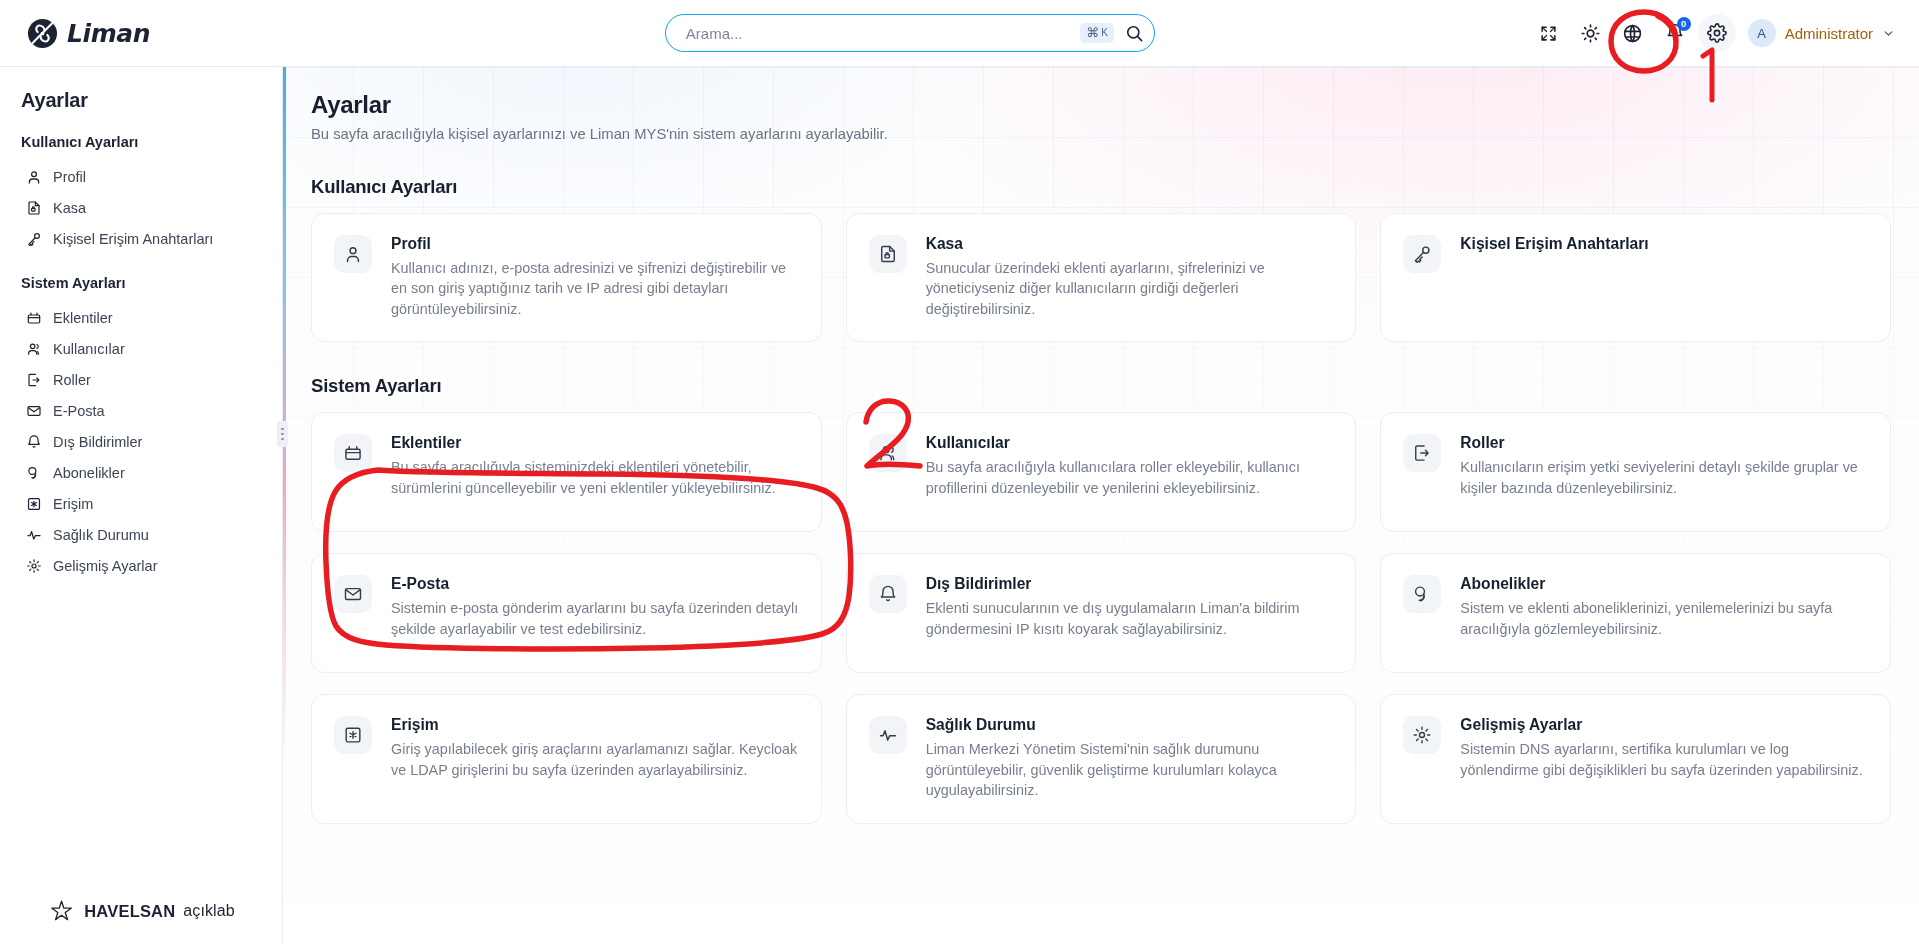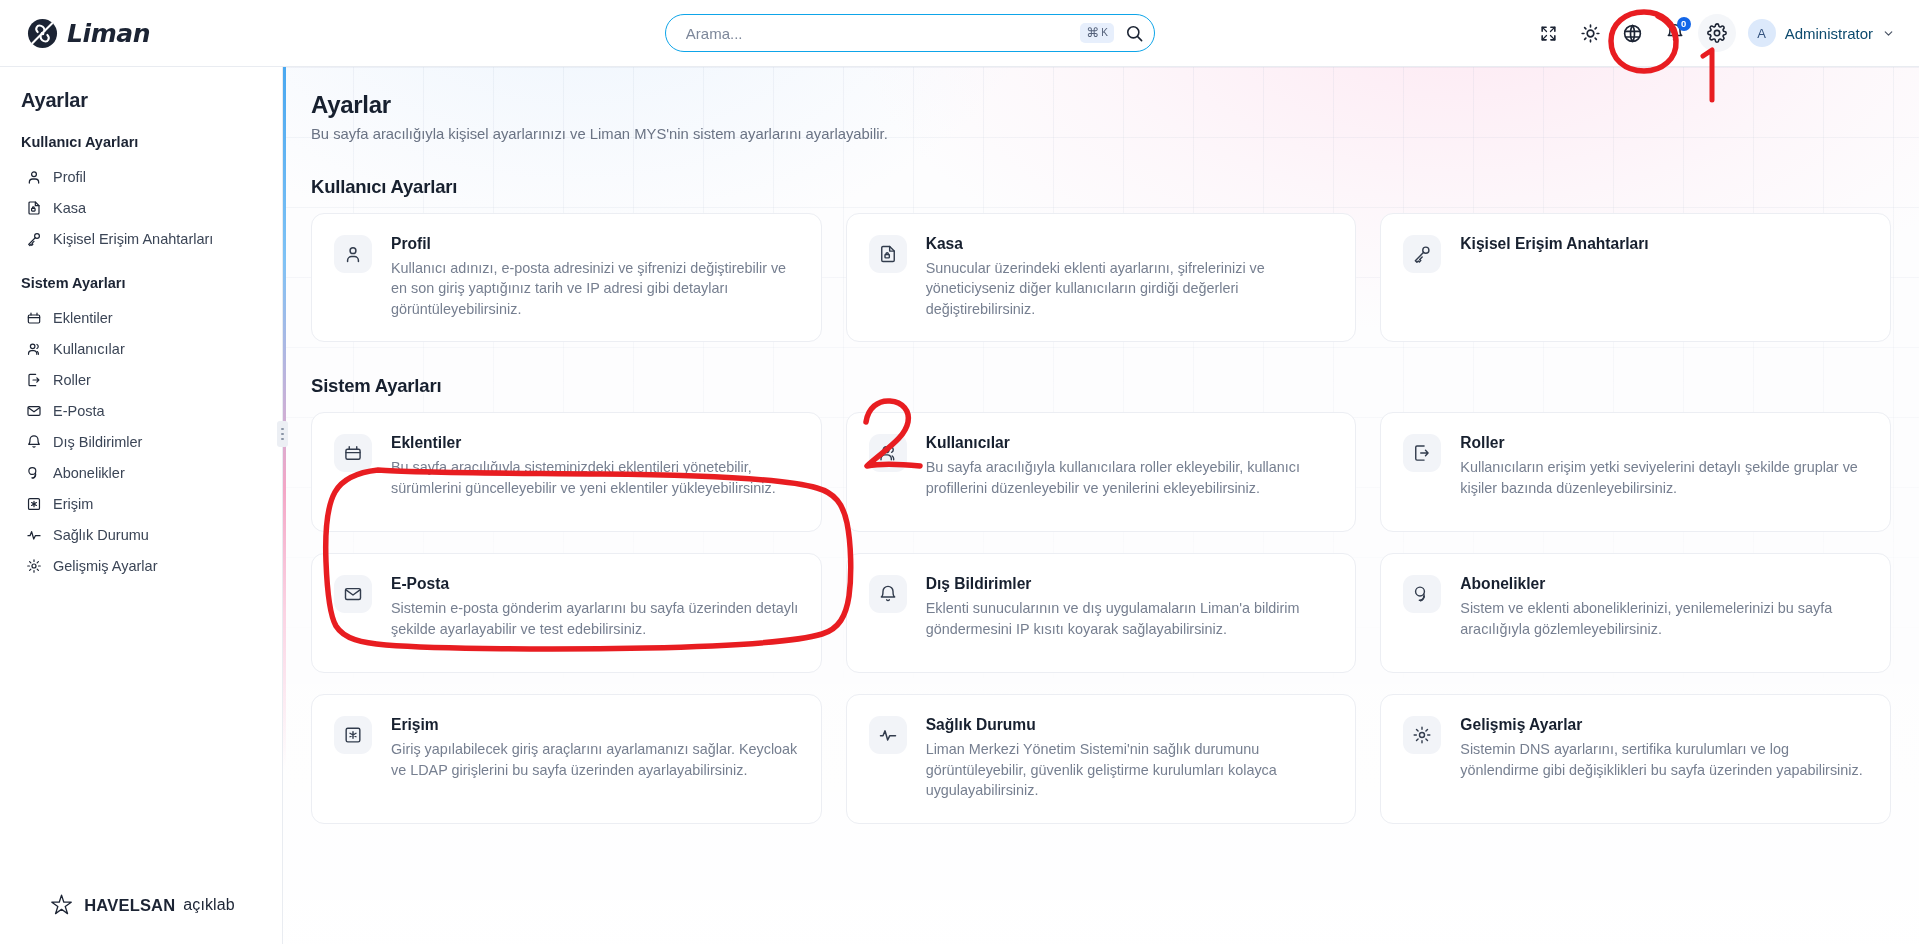--- a/index.html
+++ b/index.html
@@ -57,42 +57,42 @@
     display: flex; align-items: center; justify-content: center; padding: 0 3px;
     line-height: 1;
   }
   .gear-btn { background: #f4f6f9; }
   .user-chip { display: flex; align-items: center; gap: 9px; margin-left: 8px; cursor: pointer; }
   .avatar {
     width: 28px; height: 28px; border-radius: 50%; background: #dce9fb;
     color: #33527e; font-size: 13px; display: flex; align-items: center; justify-content: center;
     font-weight: 500;
   }
-  .user-name { font-size: 15px; color: #0c4a6e; font-weight: 500; }
+  .user-name { font-size: 15px; color: #a16207; font-weight: 500; }
 
   
   .body { flex: 1; display: flex; min-height: 0; position: relative; }
 
   
   .sidebar {
     width: 283px; flex: 0 0 283px; background: #fff;
     padding: 22px 0 0 0; display: flex; flex-direction: column;
     position: relative;
   }
   .sb-title { font-size: 20px; font-weight: 700; color: #1c2434; padding: 0 0 0 21px; margin-bottom: 22px; letter-spacing: -0.2px; }
   .sb-group-label { font-size: 14.5px; font-weight: 700; color: #1c2434; padding-left: 21px; margin-bottom: 11px; }
   .sb-item {
     display: flex; align-items: center; gap: 11px;
     padding: 7px 12px 7px 25px; cursor: pointer; color: #3b4556;
     font-size: 14.5px;
   }
   .sb-item .ic { width: 17px; height: 17px; flex: 0 0 17px; display: flex; align-items: center; justify-content: center; color: #1c2434; }
   .sb-gap { height: 21px; }
   .sb-spacer { flex: 1; }
-  .sb-footer { display: flex; align-items: center; justify-content: center; gap: 8px; padding-bottom: 26px; }
+  .sb-footer { display: flex; align-items: center; justify-content: center; gap: 8px; padding-bottom: 20px; }
   .hv-name { font-size: 16.5px; font-weight: 700; color: #1c2434; letter-spacing: 0.2px; }
   .hv-sub { font-size: 16px; color: #1c2434; letter-spacing: 0.1px; }
 
   .sb-divider { position: absolute; top: 0; right: 0; width: 1px; height: 100%; background: #e9ecf1; }
   .drag-handle {
     position: absolute; right: -5px; top: 354px; width: 11px; height: 26px;
     background: #eceff4; border-radius: 3px; display: flex; flex-direction: column;
     align-items: center; justify-content: center; gap: 2.5px; cursor: col-resize; z-index: 12;
   }
   .drag-handle i { width: 2.5px; height: 2.5px; border-radius: 50%; background: #8a94a6; display: block; }

